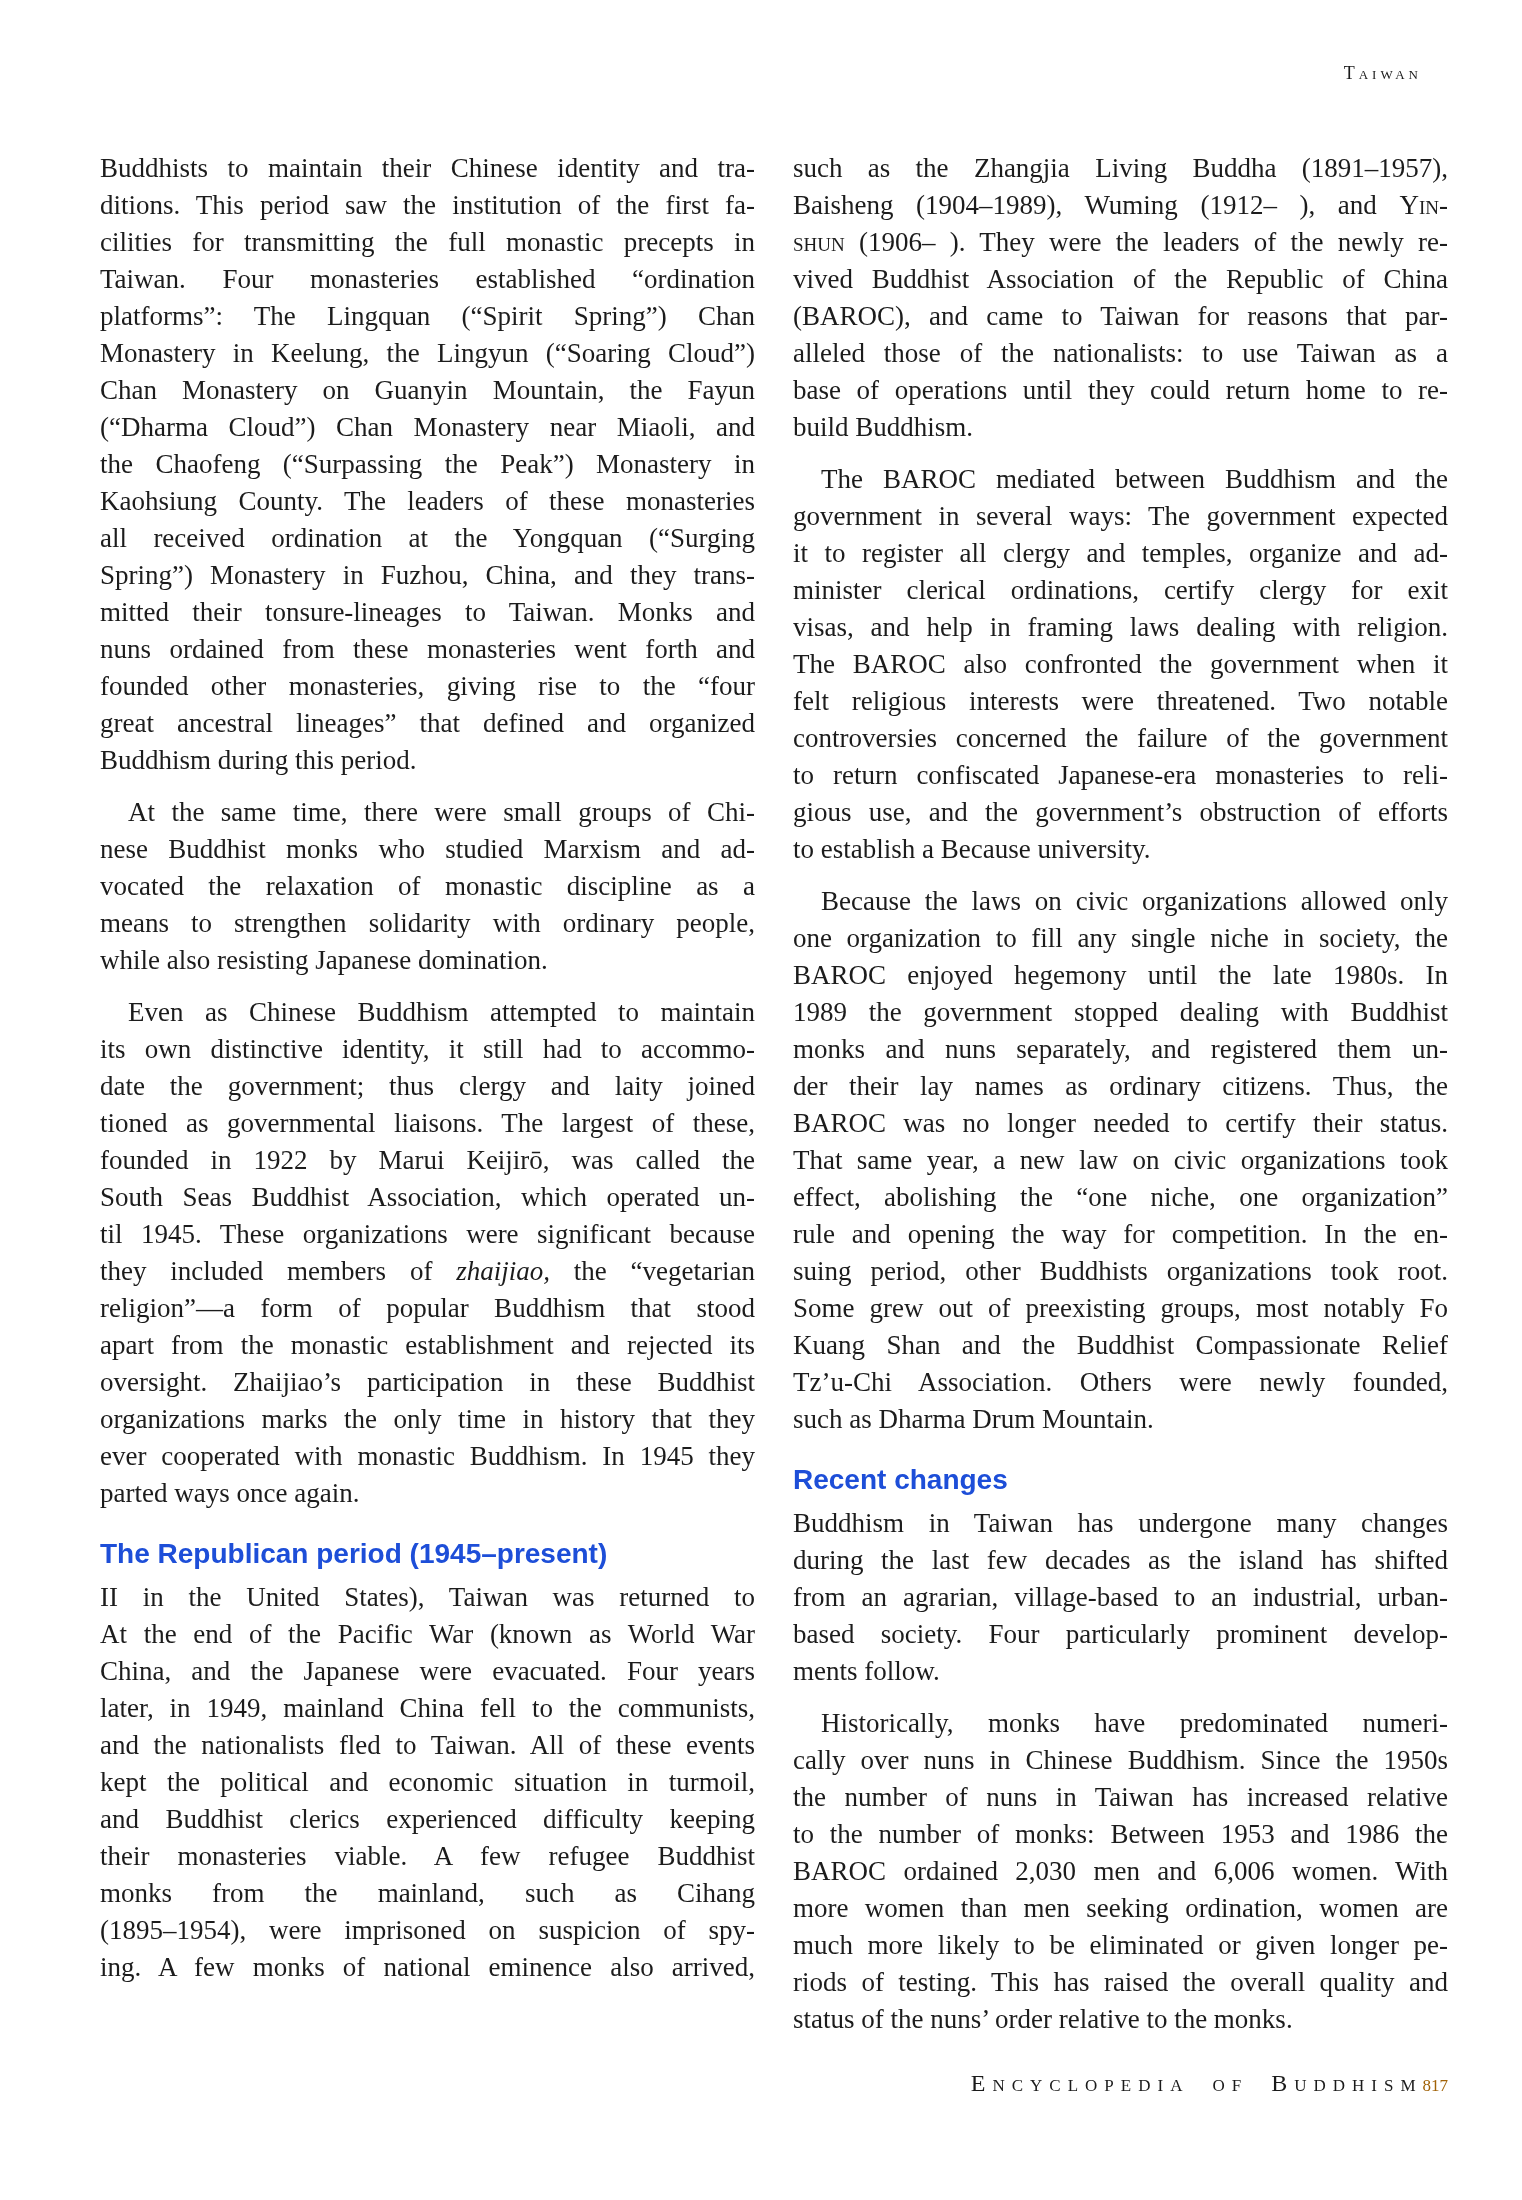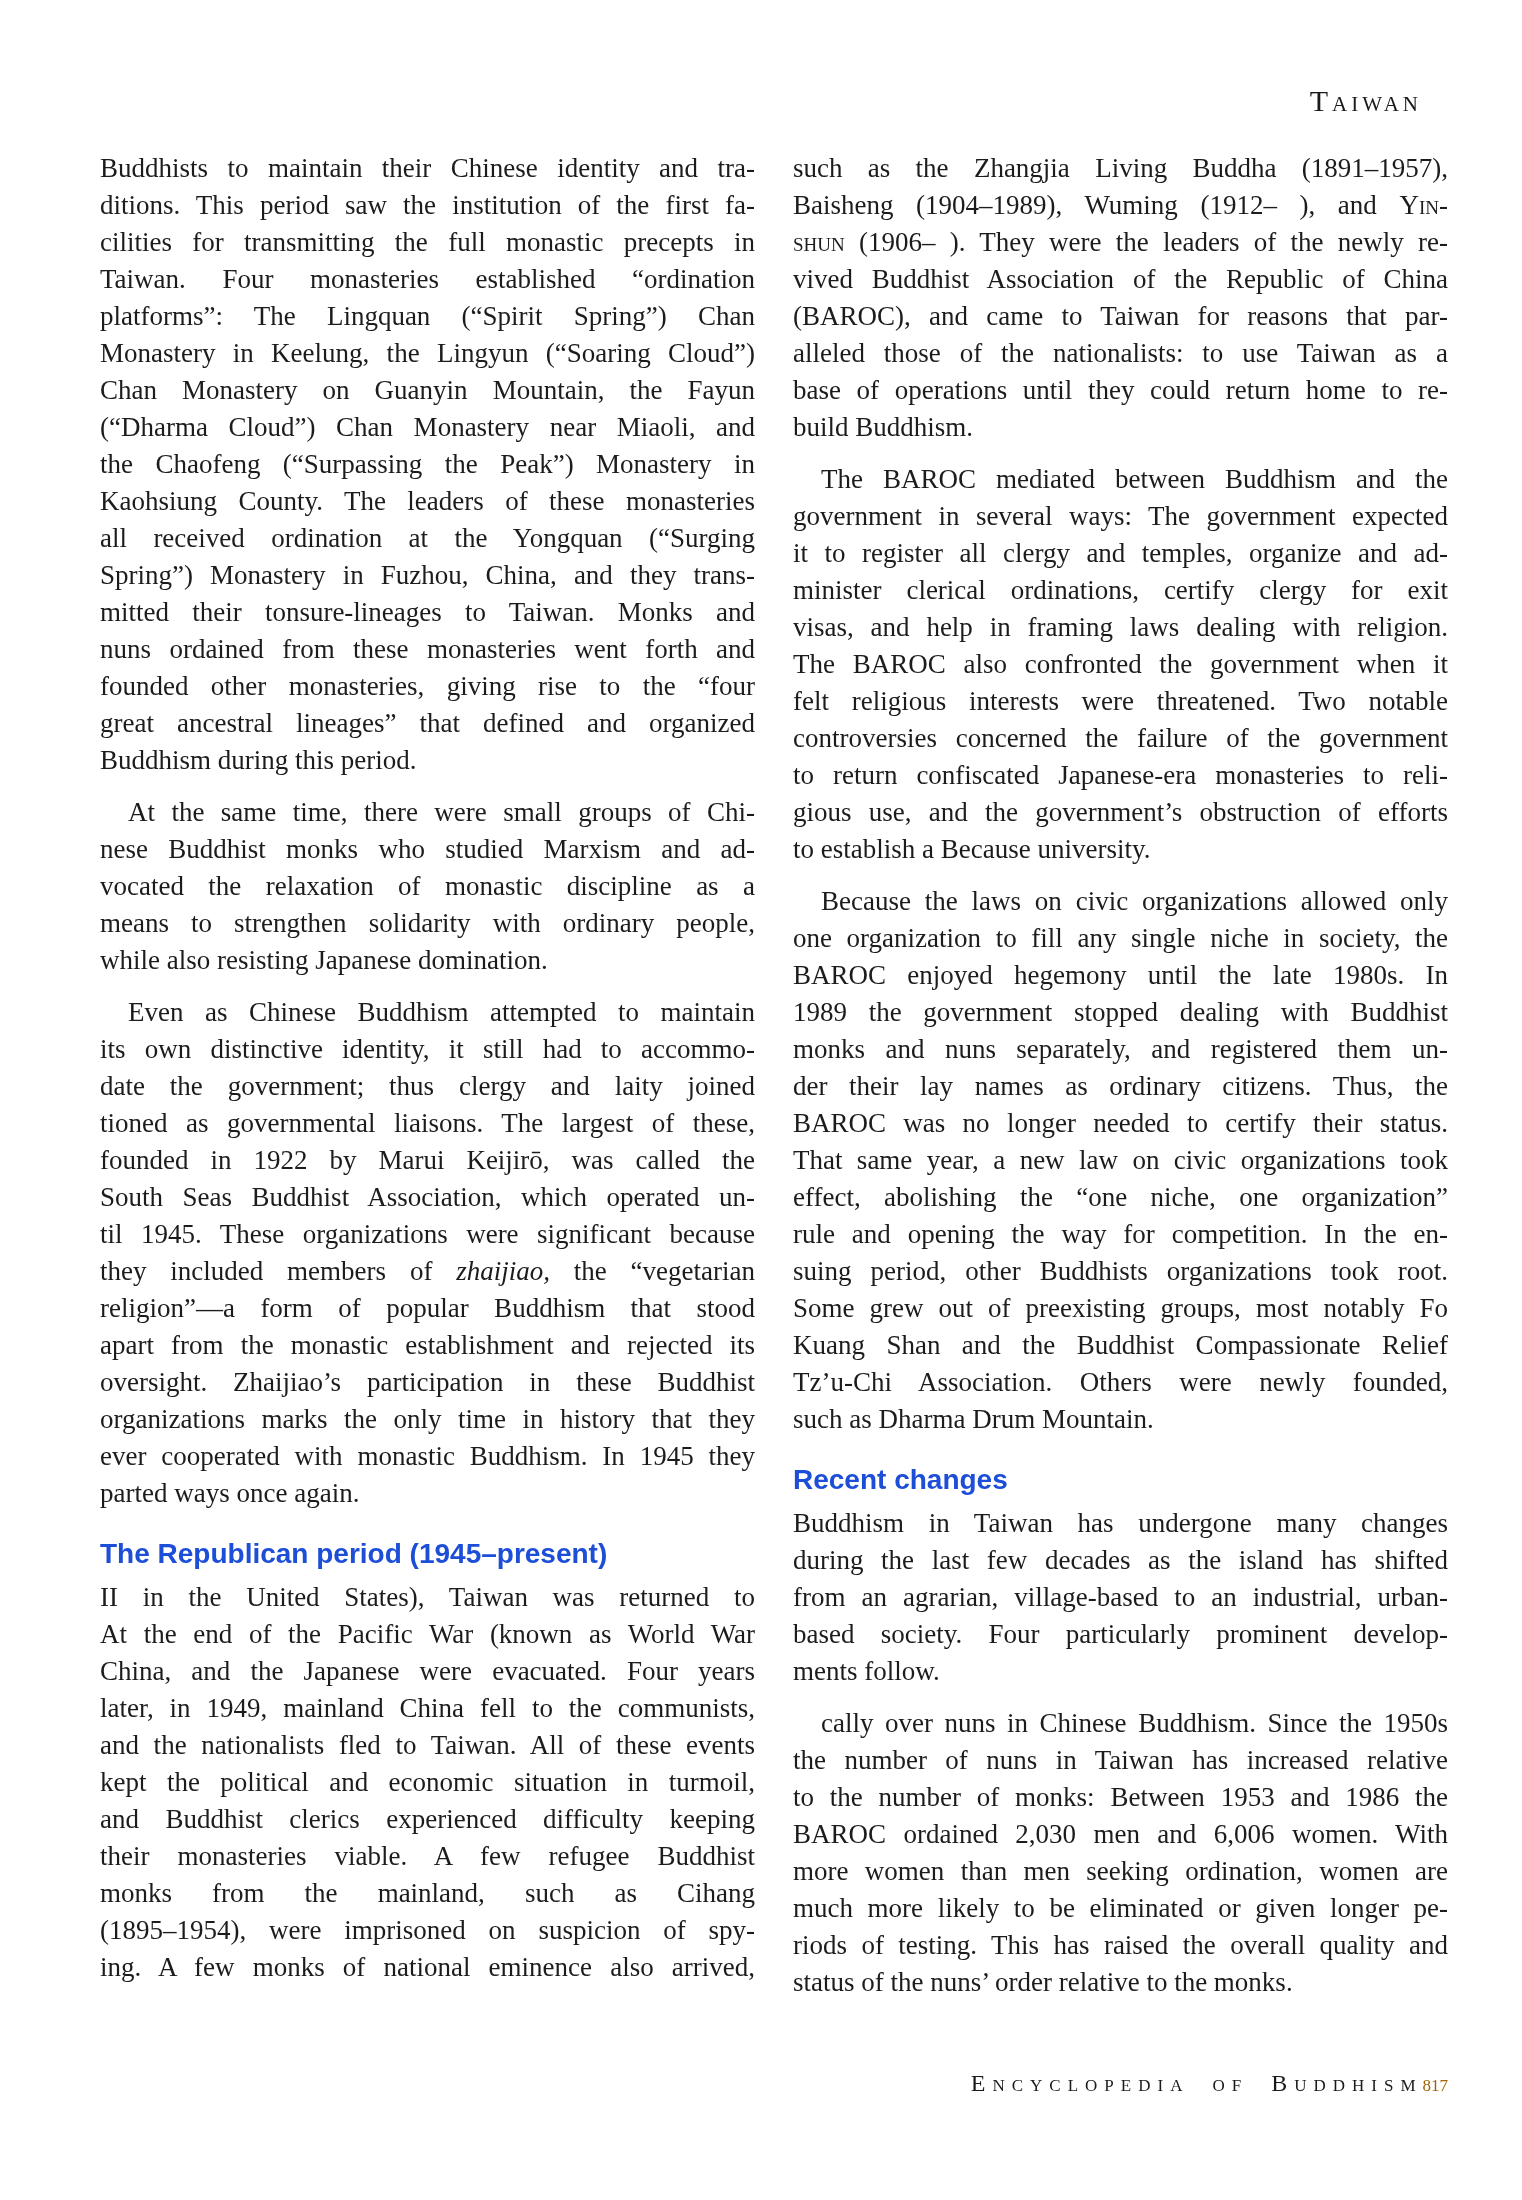--- a/index.html
+++ b/index.html
@@ -11,24 +11,24 @@
     position: relative;
     width: 1522px;
     height: 2200px;
     background: #ffffff;
     font-family: "Liberation Serif", "DejaVu Serif", serif;
     color: #1c1c1c;
     overflow: hidden;
   }
   .running-head {
     position: absolute;
-    top: 84px;
+    top: 63px;
     right: 100px;
     font-variant: small-caps;
-    font-size: 30px;
+    font-size: 18px;
     letter-spacing: 4px;
     color: #1a1a1a;
   }
   .columns {
     position: absolute;
     top: 150px;
     left: 100px;
     width: 1348px;
     display: flex;
     gap: 38px;
@@ -196,20 +196,21 @@
         </div>
         <div class="heading">Recent changes</div>
         <div class="para">
           <div class="line">Buddhism in Taiwan has undergone many changes</div>
           <div class="line">during the last few decades as the island has shifted</div>
           <div class="line">from an agrarian, village-based to an industrial, urban-</div>
           <div class="line">based society. Four particularly prominent develop-</div>
           <div class="line end">ments follow.</div>
         </div>
         <div class="para indent">
+          <div class="line">Historically, monks have predominated numeri-</div>
           <div class="line">cally over nuns in Chinese Buddhism. Since the 1950s</div>
           <div class="line">the number of nuns in Taiwan has increased relative</div>
           <div class="line">to the number of monks: Between 1953 and 1986 the</div>
           <div class="line">BAROC ordained 2,030 men and 6,006 women. With</div>
           <div class="line">more women than men seeking ordination, women are</div>
           <div class="line">much more likely to be eliminated or given longer pe-</div>
           <div class="line">riods of testing. This has raised the overall quality and</div>
           <div class="line end">status of the nuns’ order relative to the monks.</div>
         </div>
       </div>

